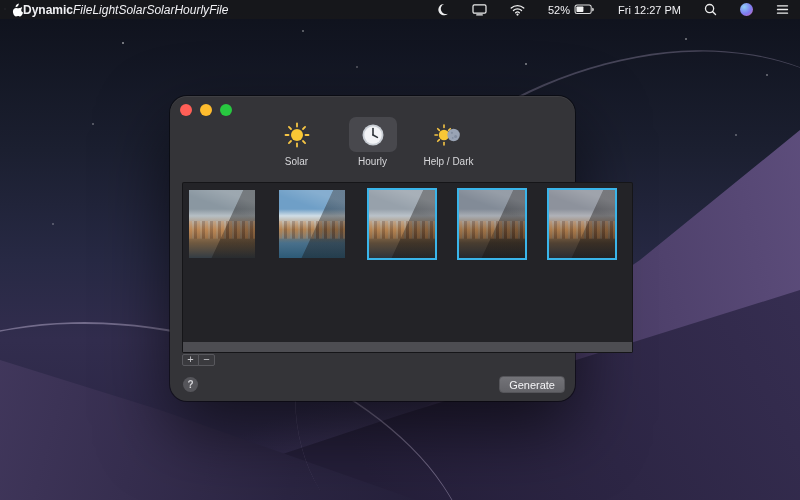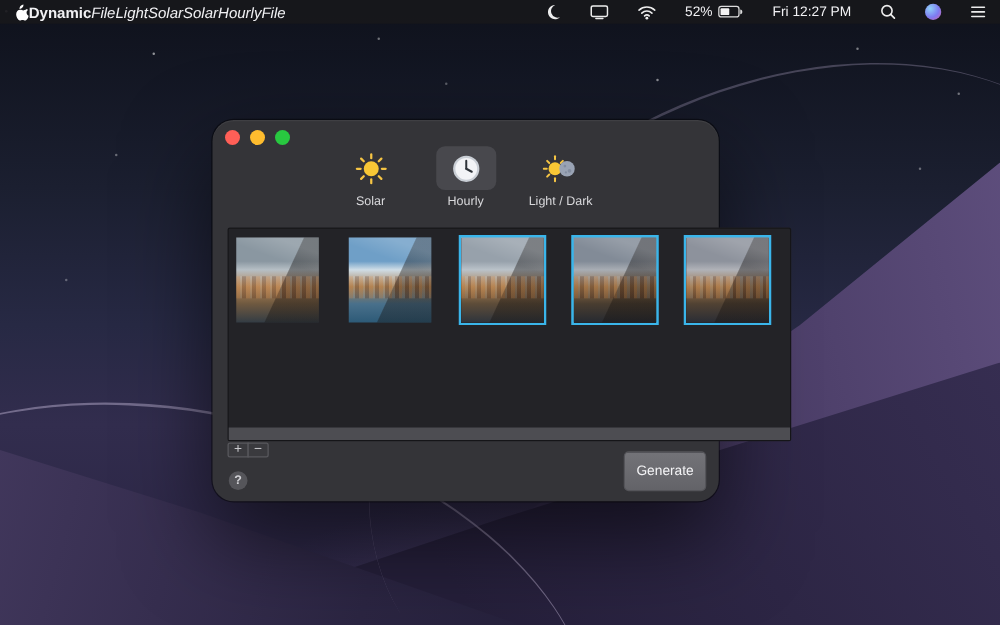--- a/index.html
+++ b/index.html
@@ -69,21 +69,21 @@
 
   .list-buttons { position:absolute; left:12px; top:258px; display:flex; }
   .lb { width:17px; height:12px; background:#3a3a3e; border:1px solid #58585d; color:#c9c9cd;
     font-size:11px; line-height:9px; text-align:center; }
   .lb.add { border-radius:2px 0 0 2px; }
   .lb.remove { border-radius:0 2px 2px 0; margin-left:-1px; }
 
   .help { position:absolute; left:13px; bottom:9px; width:15px; height:15px; border-radius:50%;
     background:#55555a; color:#d2d2d6; font-size:10px; font-weight:700;
     display:flex; align-items:center; justify-content:center; }
-  .generate { position:absolute; right:10px; bottom:8px; height:17px; padding:15px 9px; border-radius:4px;
+  .generate { position:absolute; right:10px; bottom:8px; height:17px; padding:0 9px; border-radius:4px;
     background:linear-gradient(180deg,#737378,#636368); border:1px solid #55555a; color:#f4f4f6;
     font-size:11px; display:flex; align-items:center; }
 </style>
 </head>
 <body>
 
 <div class="desktop">
   <div class="stars"></div>
   <div class="dune-far"></div>
   <div class="dune-a"></div>
@@ -196,21 +196,21 @@
               <line x1="3.7" y1="18.3" x2="5.4" y2="16.6"></line>
                 <line x1="16.3" y1="5.7" x2="14.6" y2="7.4"></line>
             </g>
             <circle cx="10" cy="12" r="5.2" fill="#f8c735"></circle>
             <circle cx="19.6" cy="12" r="6.2" fill="#99a3b4"></circle>
             <circle cx="17.9" cy="9.8" r="1.1" fill="#828da0"></circle>
             <circle cx="21.6" cy="13.6" r="1.5" fill="#828da0"></circle>
             <circle cx="18.7" cy="14.9" r="0.9" fill="#828da0"></circle>
           </svg>
         </div>
-        <div class="mode-label">Light / Dark</div>
+        <div class="mode-label">Help / Dark</div>
       </div>
     </div>
 
     <div class="panel">
       <div class="thumbs">
         <div class="thumb" style="background: linear-gradient(rgb(138, 151, 161) 0%, rgb(138, 151, 161) 28%, rgb(182, 191, 197) 38%, rgb(176, 132, 87) 58%, rgb(111, 89, 64) 78%, rgb(51, 60, 68) 100%);"></div>
         <div class="thumb" style="background: linear-gradient(rgb(111, 159, 199) 0%, rgb(111, 159, 199) 28%, rgb(207, 221, 230) 38%, rgb(165, 126, 82) 58%, rgb(73, 112, 139) 78%, rgb(45, 90, 119) 100%);"></div>
         <div class="thumb" style="background: linear-gradient(rgb(151, 161, 171) 0%, rgb(151, 161, 171) 28%, rgb(186, 194, 201) 38%, rgb(168, 127, 82) 58%, rgb(93, 76, 57) 78%, rgb(46, 52, 60) 100%); box-shadow: rgb(58, 181, 234) 0px 0px 0px 2px;"></div>
         <div class="thumb" style="background: linear-gradient(rgb(130, 139, 151) 0%, rgb(130, 139, 151) 28%, rgb(168, 173, 180) 38%, rgb(142, 107, 69) 58%, rgb(73, 61, 48) 78%, rgb(38, 42, 49) 100%); box-shadow: rgb(58, 181, 234) 0px 0px 0px 2px;"></div>
         <div class="thumb" style="background: linear-gradient(rgb(141, 146, 156) 0%, rgb(141, 146, 156) 28%, rgb(176, 178, 184) 38%, rgb(156, 116, 74) 58%, rgb(81, 66, 51) 78%, rgb(42, 45, 53) 100%); box-shadow: rgb(58, 181, 234) 0px 0px 0px 2px;"></div>

